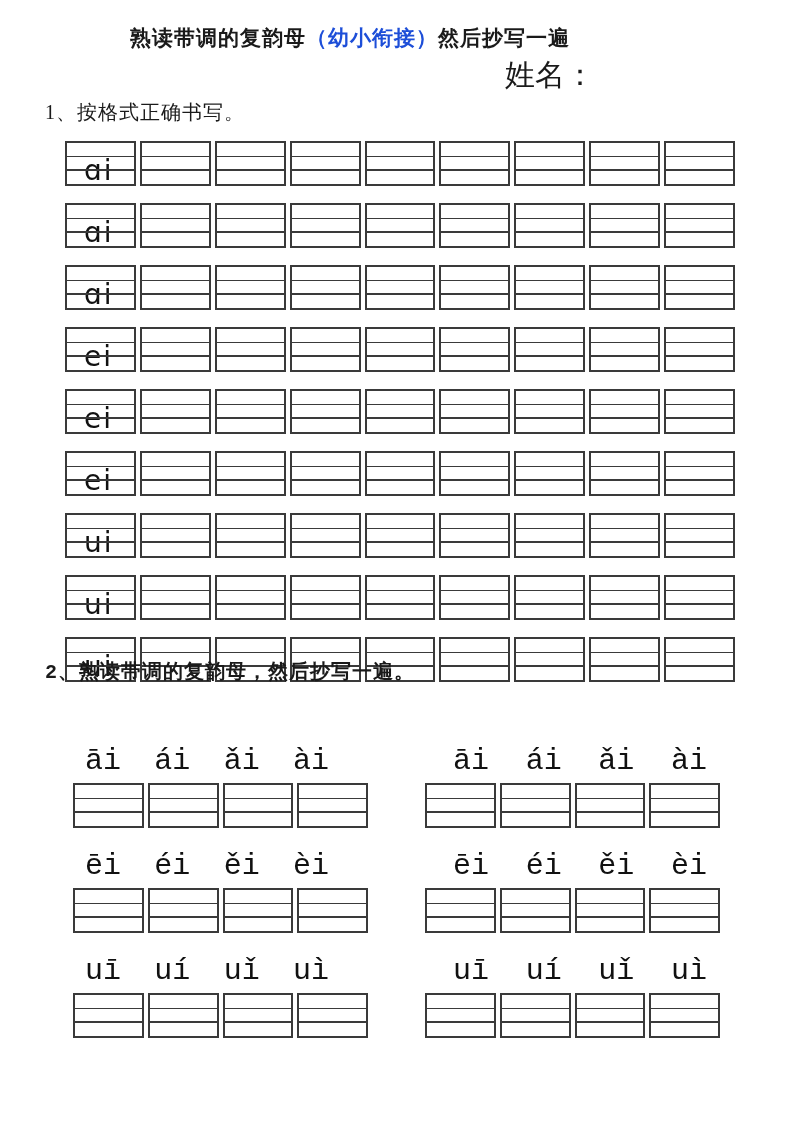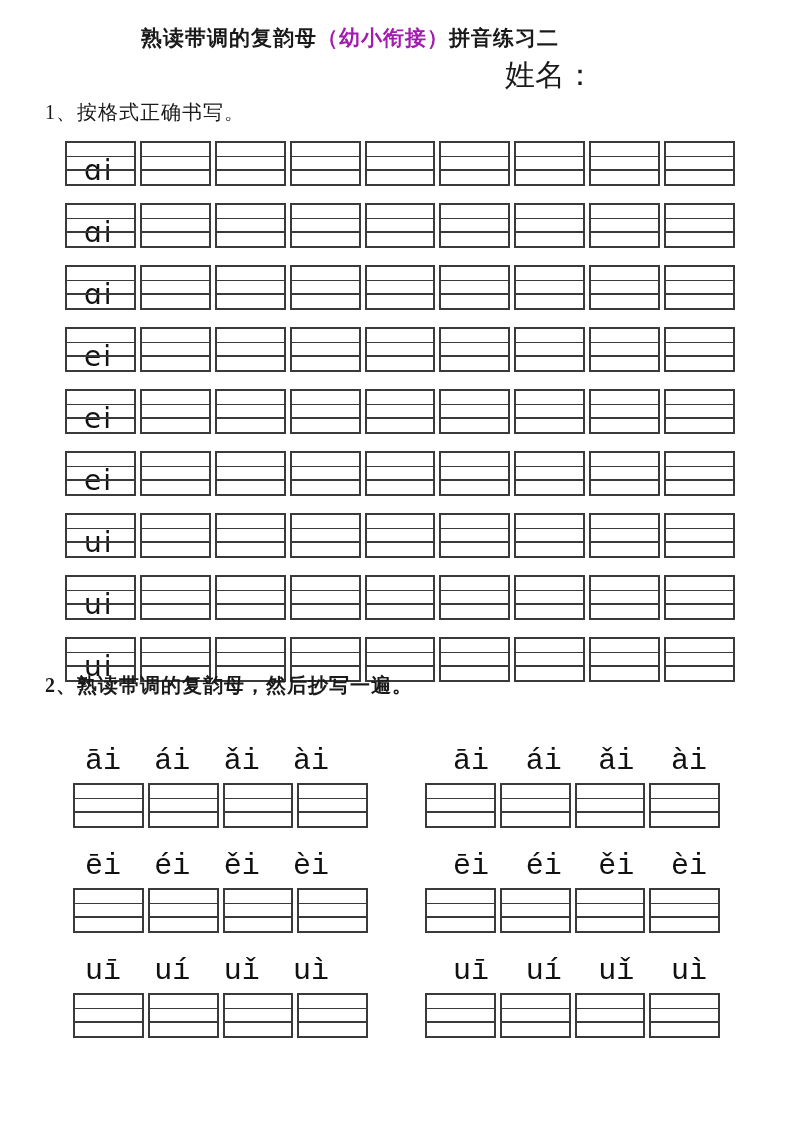--- a/index.html
+++ b/index.html
@@ -27,21 +27,21 @@
   }
   
   .sec-heading{
     position:absolute;left:45px;
     font-size:20px;
     font-family:"Liberation Serif",serif;
     letter-spacing:1px;
     text-align:center;
   }
   .sec-heading.s1{top:99px;}
-  .sec-heading.s2{top:672px;font-weight:700;}
+  .sec-heading.s2{top:658px;font-weight:700;font-family:Liberation Mono, monospace;}
   
   .cell{
     position:relative;
     flex:1;
     border:2px solid #3a3a3a;
     background:#fff;
     box-sizing:border-box;
   }
   .cell::before,.cell::after{
     content:"";
@@ -79,21 +79,21 @@
   }
   .cell-group.left{left:73px;width:295px;}
   .cell-group.right{left:425px;width:295px;}
 </style>
 </head>
 <body>
 
 <div class="page">
 
   <div class="title">
-    <span>熟读带调的复韵母</span><span style="color: #a21caf;">（幼小衔接）</span><span>拼音练习二</span>
+    <span>熟读带调的复韵母</span><span style="color: #1d4ed8;">（幼小衔接）</span><span>然后抄写一遍</span>
   </div>
 
   <div class="name-line">姓名：</div>
 
   <div class="sec-heading s1">1、按格式正确书写。</div>
 
   <div id="s1-rows">
       <div class="grid-row">
         <div class="cell">
           <span class="model-syl">ɑi</span>

